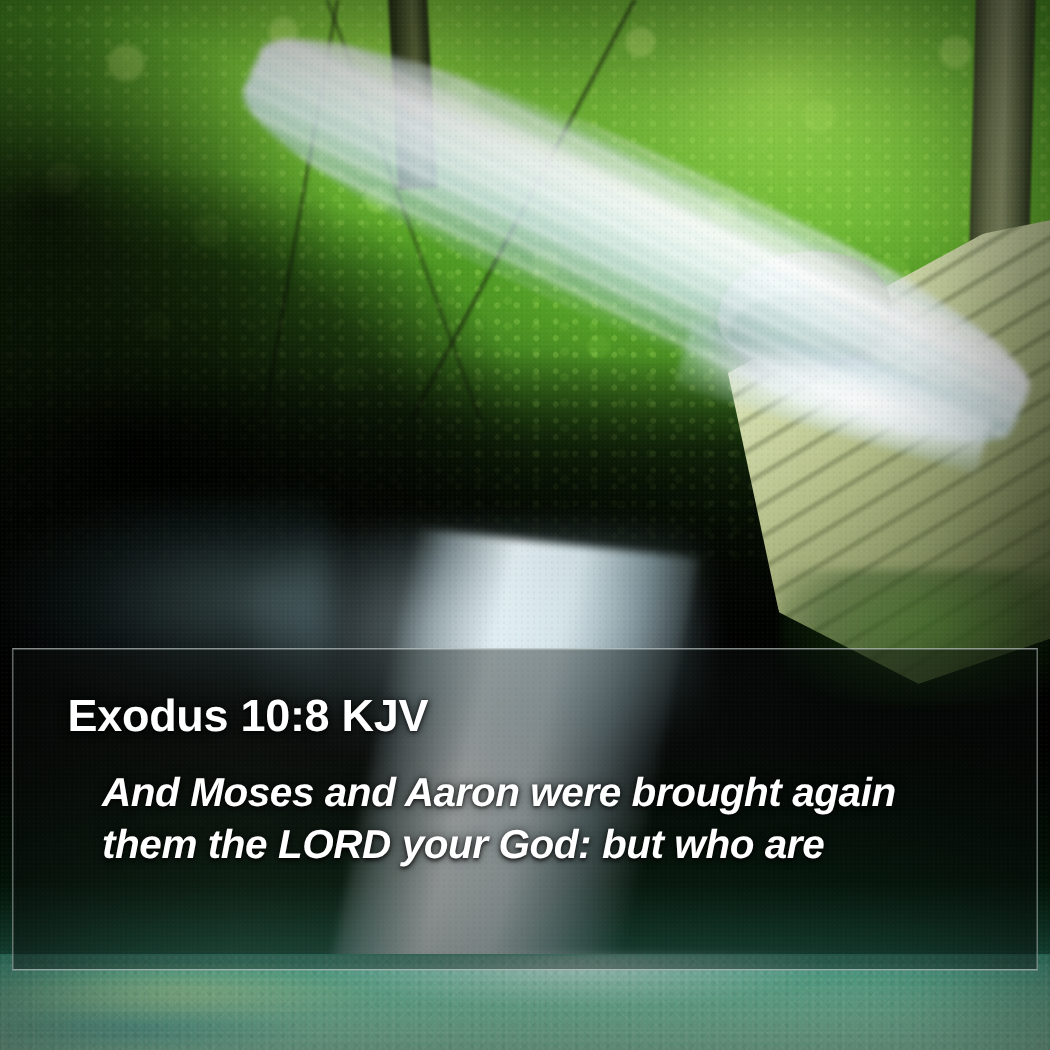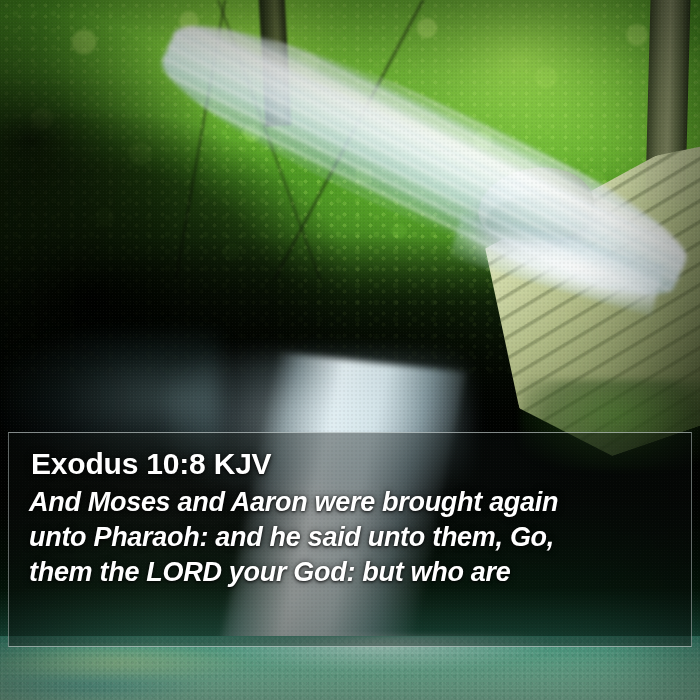--- a/index.html
+++ b/index.html
@@ -332,21 +332,21 @@
         rgba(28,34,30,0.40) 22%,
         rgba(16,22,20,0.40) 50%,
         rgba(10,16,14,0.42) 78%,
         rgba(8,12,10,0.46) 100%);
     border: 1px solid rgba(225,235,235,0.42);
     border-top-color: rgba(235,245,245,0.55);
     border-bottom-color: rgba(235,245,245,0.55);
   }
 
   #verse-reference {
-    margin: 2px;
+    margin: 16px;
     font-family: "Liberation Sans Narrow", "Liberation Sans", sans-serif;
     font-size: 30px;
     font-weight: bold;
     font-style: normal;
     color: #ffffff;
     letter-spacing: -0.2px;
     line-height: 34px;
     text-shadow: 0 1px 3px rgba(0,0,0,0.85), 0 0 7px rgba(0,0,0,0.6);
     white-space: nowrap;
   }
@@ -358,20 +358,21 @@
     font-weight: bold;
     font-style: italic;
     color: #ffffff;
     line-height: 35px;
     letter-spacing: -0.3px;
     text-shadow: 0 1px 3px rgba(0,0,0,0.85), 0 0 7px rgba(0,0,0,0.55);
   }
   #verse-text .vline {
     display: block;
     white-space: nowrap;
+    margin-left: 39px;
   }
 </style>
 </head>
 <body>
 
 <div id="scene">
 
   <div class="layer" id="sky-canopy"></div>
   <div class="layer" id="leaves-bright"></div>
   <div class="layer" id="leaf-speckle"></div>
@@ -402,19 +403,18 @@
 
   <div class="layer" id="vignette"></div>
   <div class="layer" id="grain"></div>
 
   <div id="verse-panel">
 
     <div id="verse-reference">Exodus 10:8 KJV</div>
 
     <div id="verse-text">
       <span class="vline">And Moses and Aaron were brought again</span>
-      <span class="vline">unto Pharaoh: and he said unto them, Go,</span>
       <span class="vline">them the LORD your God: but who are</span>
     </div>
 
   </div>
 
 </div>
 
 </body></html>

